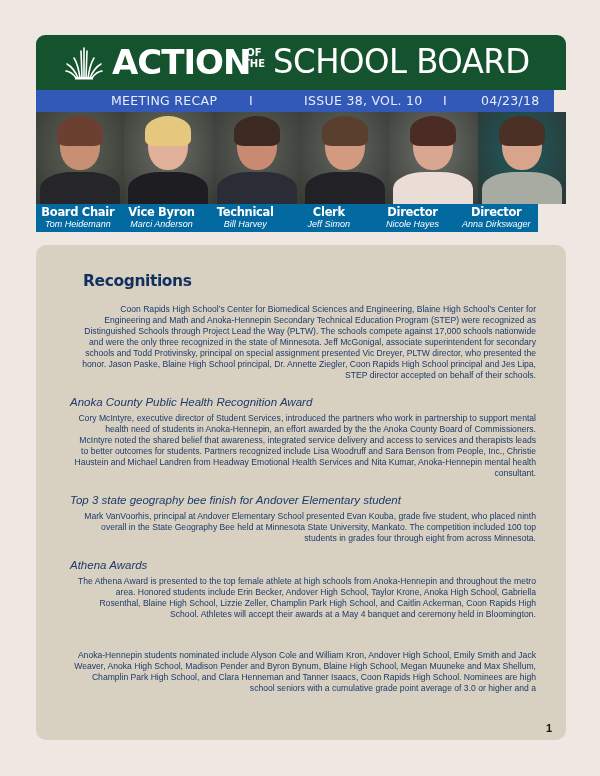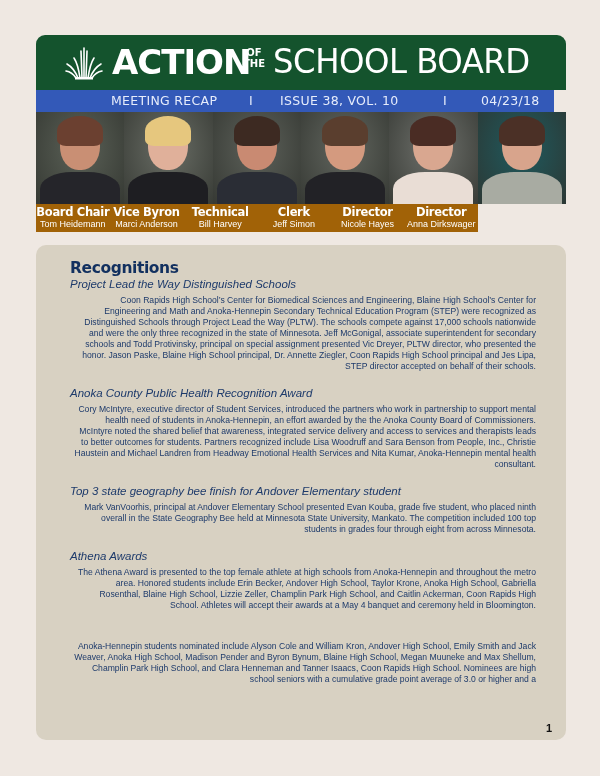--- a/index.html
+++ b/index.html
@@ -50,41 +50,41 @@
   }
   .photo .hair {
     position: absolute; left: 50%; top: 4px; width: 46px; height: 30px;
     margin-left: -23px; border-radius: 50% 50% 20% 20%;
   }
   .photo .body {
     position: absolute; left: 50%; bottom: -10px; width: 80px; height: 42px;
     margin-left: -40px; border-radius: 40% 40% 0 0;
   }
   .captions {
-    position: absolute; left: 36px; top: 204px; width: 442px; height: 28px;
-    background: #a16207; display: flex;
+    position: absolute; left: 36px; top: 204px; width: 502px; height: 28px;
+    background: #0369a1; display: flex;
   }
   .caption { flex: 1; text-align: center; color: #ffffff; }
   .caption .role {
     font-family: "DejaVu Sans", sans-serif; font-weight: bold;
     font-size: 11.5px; line-height: 14px; margin-top: 1px; letter-spacing: -0.3px;
   }
   .caption .name {
-    font-size: 9px; line-height: 11px;
+    font-style: italic; font-size: 9px; line-height: 11px;
   }
   .panel {
     position: absolute; left: 36px; top: 245px; width: 530px; height: 495px;
     background: #d8d1c2; border-radius: 10px;
   }
   .content {
     position: absolute; left: 70px; top: 258px; width: 470px;
     color: #1d3a6b;
   }
   .content h1 {
-    margin: 0; font-family: "DejaVu Sans", sans-serif; font-weight: bold;
+    margin: 13px; font-family: "DejaVu Sans", sans-serif; font-weight: bold;
     font-size: 15.5px; color: #12305f; line-height: 20px; letter-spacing: -0.4px;
   }
   .section h2 {
     margin: 0; font-weight: normal; font-style: italic;
     font-size: 11.5px; line-height: 13px; color: #1d3a6b;
   }
   .section p {
     margin: 4px; font-size: 8.6px; line-height: 11px; color: #1d3a6b;
     text-align: right;
   }
@@ -116,21 +116,21 @@
   <div class="title-of">
     <div>OF</div>
     <div>THE</div>
   </div>
   <span class="title-board">SCHOOL BOARD</span>
 </div>
 
 <div class="subbar">
   <span style="left:75px">MEETING RECAP</span>
   <span style="left:213px">I</span>
-  <span style="left:244px">ISSUE 38, VOL. 10</span>
+  <span style="left:268px">ISSUE 38, VOL. 10</span>
   <span style="left:407px">I</span>
   <span style="left:445px">04/23/18</span>
 </div>
 
 <div class="photos" id="photos">
   <div class="photo" style="background: radial-gradient(at 50% 40%, rgb(91, 97, 87) 0%, rgb(46, 49, 44) 120%);">
       <div class="body" style="background: rgb(37, 37, 42);"></div>
       <div class="head" style="background: rgb(201, 143, 116);"></div>
       <div class="hair" style="background: rgb(107, 64, 48);"></div>
     </div>
@@ -186,21 +186,20 @@
     <div class="role">Director</div>
     <div class="name">Anna Dirkswager</div>
   </div>
 </div>
 
 <div class="panel"></div>
 
 <div class="content">
   <h1>Recognitions</h1>
   <div class="section">
-    <h2>Project Lead the Way Distinguished Schools</h2>
     <p>Coon Rapids High School’s Center for Biomedical Sciences and Engineering, Blaine High School’s Center for Engineering and Math and Anoka-Hennepin Secondary Technical Education Program (STEP) were recognized as Distinguished Schools through Project Lead the Way (PLTW). The schools compete against 17,000 schools nationwide and were the only three recognized in the state of Minnesota. Jeff McGonigal, associate superintendent for secondary schools and Todd Protivinsky, principal on special assignment presented Vic Dreyer, PLTW director, who presented the honor. Jason Paske, Blaine High School principal, Dr. Annette Ziegler, Coon Rapids High School principal and Jes Lipa, STEP director accepted on behalf of their schools.</p>
   </div>
   <div class="gap"></div>
   <div class="section">
     <h2>Anoka County Public Health Recognition Award</h2>
     <p>Cory McIntyre, executive director of Student Services,  introduced the partners who work in partnership to support mental health need of students in Anoka-Hennepin, an effort awarded by the the Anoka County Board of Commissioners. McIntyre noted the shared belief that awareness, integrated service delivery and access to services and therapists leads to better outcomes for students. Partners recognized include Lisa Woodruff and Sara Benson from People, Inc., Christie Haustein and Michael Landren from Headway Emotional Health Services and Nita Kumar, Anoka-Hennepin mental health consultant.</p>
   </div>
   <div class="gap"></div>
   <div class="section">
     <h2>Top 3 state geography bee finish for Andover Elementary student</h2>

